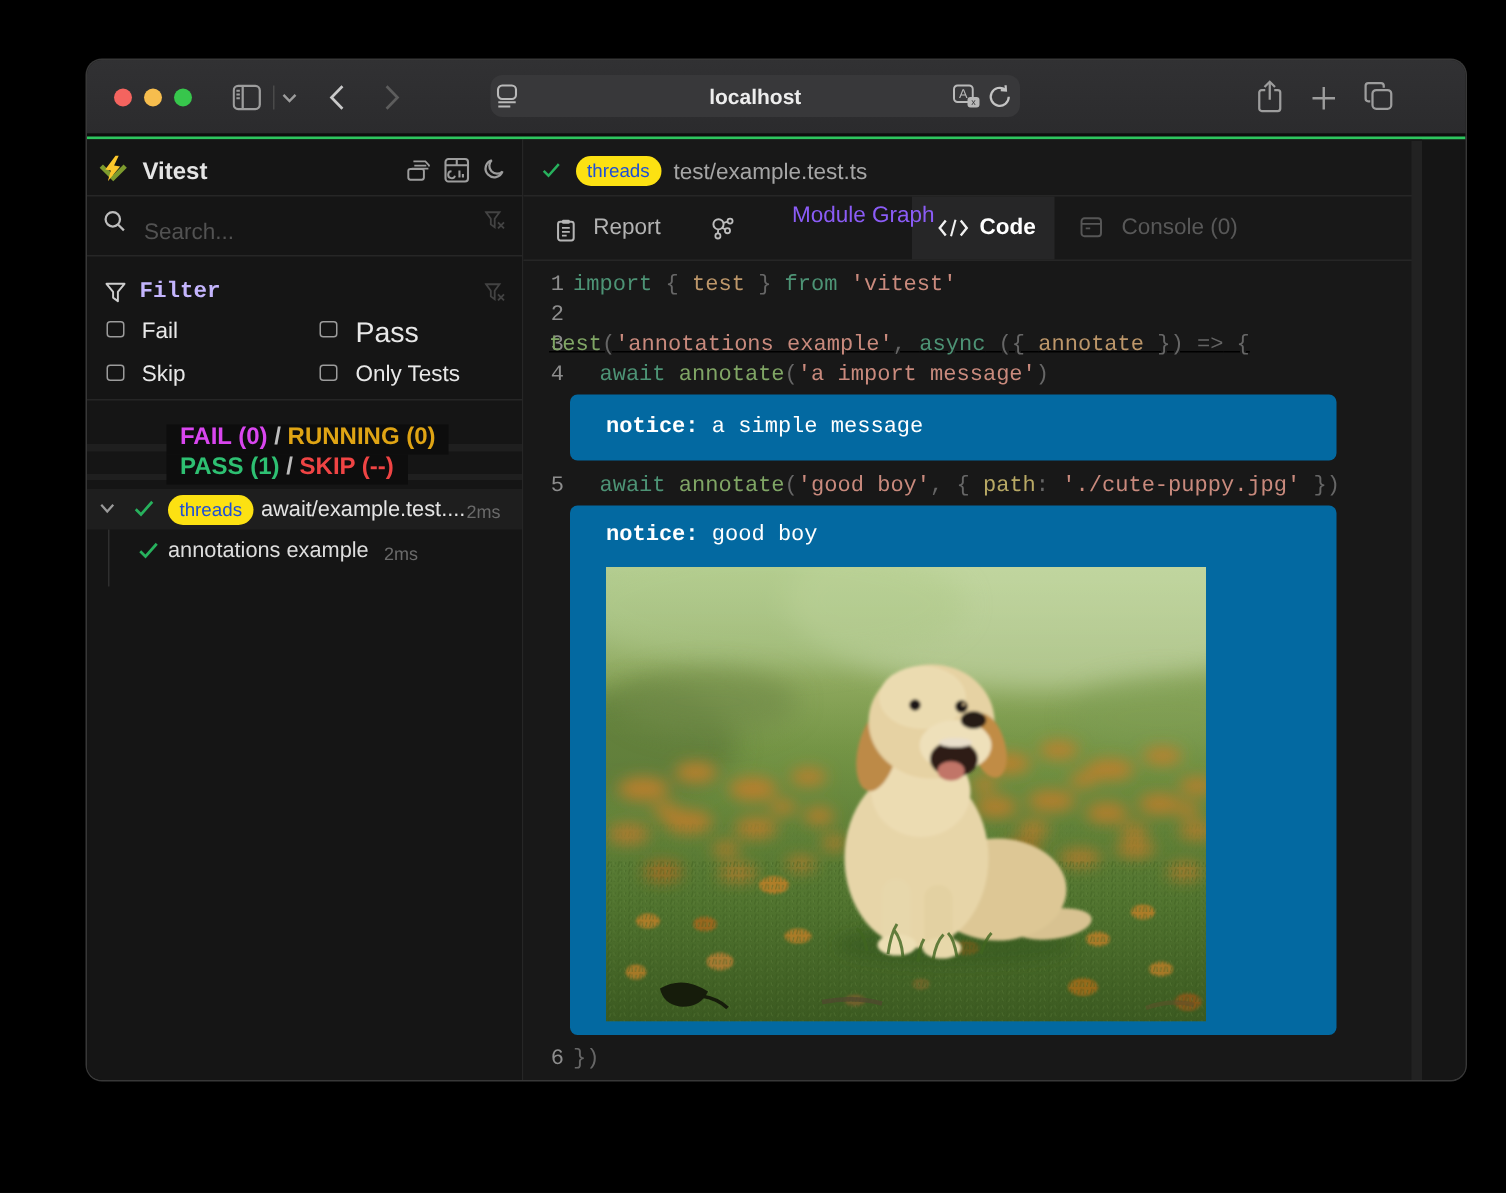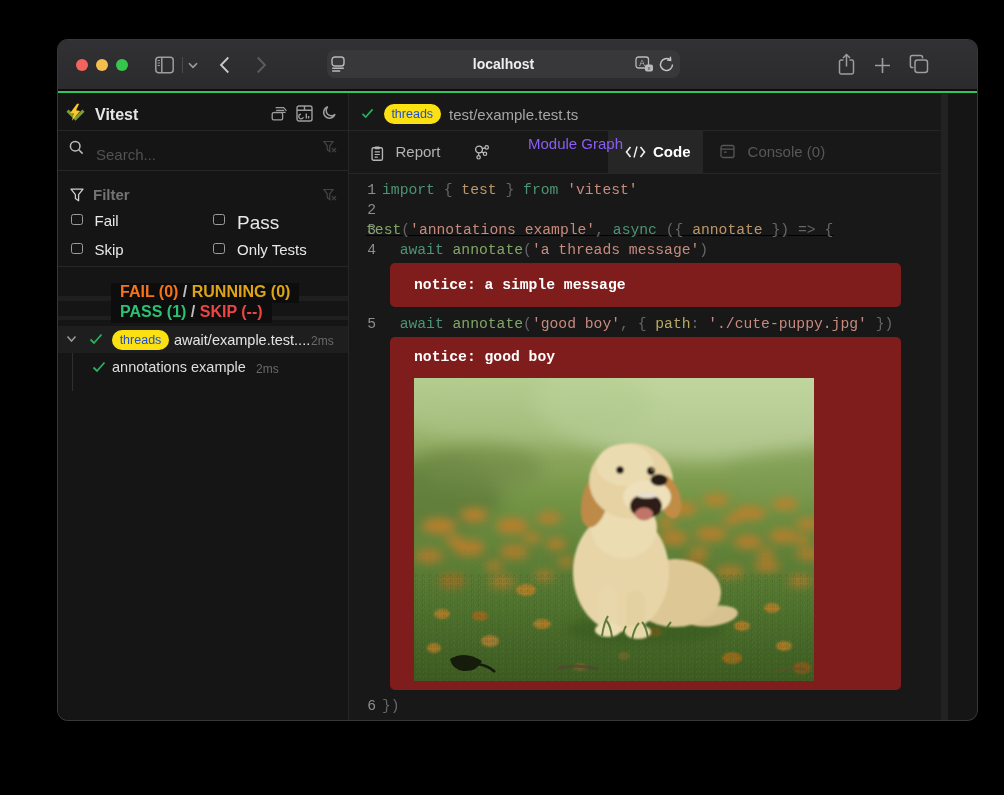--- a/index.html
+++ b/index.html
@@ -31,21 +31,21 @@
   .mono{font-family:"Liberation Mono",monospace;font-size:14.7px;white-space:pre;}
   .codeline{position:absolute;height:20px;line-height:20px;}
   .gut{position:absolute;width:28px;text-align:right;color:#8d8d8d;height:20px;line-height:20px;
     font-family:"Liberation Mono",monospace;font-size:14.7px;}
   .kw{color:#4d9375;}
   .fn{color:#80a665;}
   .str{color:#c98a7d;}
   .pun{color:#666666;}
   .prm{color:#bd976a;}
   .prop{color:#b8a965;}
-  .nbox{position:absolute;left:41px;width:510.5px;background:#7f1d1d;border-radius:5px;font-weight:bold;}
+  .nbox{position:absolute;left:31px;width:510.5px;background:#0369a1;border-radius:5px;}
   .ntext{position:absolute;left:24px;color:#ffffff;font-family:"Liberation Mono",monospace;
     font-size:14.7px;height:20px;line-height:20px;}
 </style>
 </head>
 <body>
 <div class="win">
 
   <div class="chrome"></div>
   <div class="dot" style="left:18px;background:#f4645f;"></div>
   <div class="dot" style="left:38.3px;background:#f6bd4e;"></div>
@@ -142,39 +142,39 @@
         <svg class="abs" style="left:265px;top:47px;opacity:0.28;" width="14" height="14" viewBox="0 0 14 14">
           <path d="M1 1.5 H10 L6.8 5.8 V11.5 L4.2 9.6 V5.8 Z" fill="none" stroke="#bbb" stroke-width="1.2"></path>
           <path d="M9 8.2 L13 12.2 M13 8.2 L9 12.2" stroke="#bbb" stroke-width="1.2"></path>
         </svg>
       </div>
 
       <div id="sbfilter">
         <svg class="abs" style="left:12px;top:94.5px;" width="14" height="14" viewBox="0 0 14 14">
           <path d="M1 1.2 H13 L8.6 6.6 V12.8 L5.4 10.4 V6.6 Z" fill="none" stroke="#cecece" stroke-width="1.3" stroke-linejoin="round"></path>
         </svg>
-        <div class="abs" style="left:35px;top:93px;font-size:15px;font-weight:700;color:#737373;">Filter</div>
+        <div class="abs" style="left:35px;top:93px;font-size:15px;font-weight:700;color:#c4b5fd;font-family:Liberation Mono, monospace;">Filter</div>
         <svg class="abs" style="left:265px;top:94.5px;opacity:0.28;" width="14" height="14" viewBox="0 0 14 14">
           <path d="M1 1.5 H10 L6.8 5.8 V11.5 L4.2 9.6 V5.8 Z" fill="none" stroke="#bbb" stroke-width="1.2"></path>
           <path d="M9 8.2 L13 12.2 M13 8.2 L9 12.2" stroke="#bbb" stroke-width="1.2"></path>
         </svg>
         <div class="abs" style="left:13px;top:120.5px;width:11.5px;height:11.5px;border:1.6px solid #9c9c9c;border-radius:2.5px;"></div>
         <div class="abs" style="left:36.5px;top:118.5px;font-size:15px;color:#e8e8e8;">Fail</div>
         <div class="abs" style="left:155px;top:120.5px;width:11.5px;height:11.5px;border:1.6px solid #9c9c9c;border-radius:2.5px;"></div>
         <div class="abs" style="left:179px;top:118.5px;font-size:19px;color:#e8e8e8;">Pass</div>
         <div class="abs" style="left:13px;top:149.5px;width:11.5px;height:11.5px;border:1.6px solid #9c9c9c;border-radius:2.5px;"></div>
         <div class="abs" style="left:36.5px;top:147.5px;font-size:15px;color:#e8e8e8;">Skip</div>
         <div class="abs" style="left:155px;top:149.5px;width:11.5px;height:11.5px;border:1.6px solid #9c9c9c;border-radius:2.5px;"></div>
         <div class="abs" style="left:179px;top:147.5px;font-size:15px;color:#e8e8e8;">Only Tests</div>
       </div>
 
       <div id="sbstatus" style="font-size:16px;font-weight:700;">
         <div class="abs" style="left:0;top:203px;width:290px;height:4.5px;background:#1f1f1f;"></div>
         <div class="abs" style="left:0;top:222.5px;width:290px;height:4.5px;background:#1f1f1f;"></div>
-        <div class="abs" style="left:53px;top:189.5px;background:#0d0d0d;padding:0 9px 2px;"><span style="color:#f97316;">FAIL (0)</span><span style="color:#bdbdbd;"> / </span><span style="color:#dfa414;">RUNNING (0)</span></div>
+        <div class="abs" style="left:53px;top:189.5px;background:#0d0d0d;padding:0 9px 2px;"><span style="color:#d946ef;">FAIL (0)</span><span style="color:#bdbdbd;"> / </span><span style="color:#dfa414;">RUNNING (0)</span></div>
         <div class="abs" style="left:53px;top:209.5px;background:#0d0d0d;padding:0 9px 2px;"><span style="color:#2ec072;">PASS (1)</span><span style="color:#bdbdbd;"> / </span><span style="color:#ef4444;">SKIP (--)</span></div>
       </div>
 
       <div id="sbtree">
         <div class="abs" style="left:0;top:233px;width:290px;height:27px;background:#1e1e1e;"></div>
         <svg class="abs" style="left:7.5px;top:242px;" width="11" height="8" viewBox="0 0 11 8">
           <path d="M1.5 1.5 L5.5 6 L9.5 1.5" fill="none" stroke="#9a9a9a" stroke-width="1.5"></path>
         </svg>
         <svg class="abs" style="left:31px;top:239.5px;" width="14" height="12" viewBox="0 0 14 12">
           <path d="M1.5 6.5 L5 10 L12.5 1.5" fill="none" stroke="#27b15d" stroke-width="1.8"></path>
@@ -234,21 +234,21 @@
         <div class="mdiv" style="top:80px;"></div>
       </div>
       <div id="codepane" class="abs" style="left:0;top:80.5px;width:599px;height:546.5px;background:#181818;">
         <div class="abs" style="left:592px;top:-80px;width:7px;height:627px;background:#222222;"></div>
         <div class="gut" style="left:-1px;top:6px;">1</div>
         <div class="codeline mono" style="left:33px;top:6px;"><span class="kw">import</span><span class="pun"> { </span><span class="prm">test</span><span class="pun"> } </span><span class="kw">from</span> <span class="str">'vitest'</span></div>
         <div class="gut" style="left:-1px;top:26px;">2</div>
         <div class="gut" style="left:-1px;top:46px;">3</div>
         <div class="codeline mono" style="left:17px;top:46px;text-decoration:underline;"><span class="fn">test</span><span class="pun">(</span><span class="str">'annotations example'</span><span class="pun">, </span><span class="kw">async</span><span class="pun"> ({ </span><span class="prm">annotate</span><span class="pun"> }) </span><span class="pun">=&gt;</span><span class="pun"> {</span></div>
         <div class="gut" style="left:-1px;top:66px;">4</div>
-        <div class="codeline mono" style="left:33px;top:66px;">  <span class="kw">await</span> <span class="fn">annotate</span><span class="pun">(</span><span class="str">'a threads message'</span><span class="pun">)</span></div>
+        <div class="codeline mono" style="left:33px;top:66px;">  <span class="kw">await</span> <span class="fn">annotate</span><span class="pun">(</span><span class="str">'a import message'</span><span class="pun">)</span></div>
         <div class="nbox" style="top:89.5px;height:44px;">
           <div class="ntext" style="top:12px;"><b>notice:</b> a simple message</div>
         </div>
         <div class="gut" style="left:-1px;top:140px;">5</div>
         <div class="codeline mono" style="left:33px;top:140px;">  <span class="kw">await</span> <span class="fn">annotate</span><span class="pun">(</span><span class="str">'good boy'</span><span class="pun">, { </span><span class="prop">path</span><span class="pun">: </span><span class="str">'./cute-puppy.jpg'</span><span class="pun"> })</span></div>
         <div class="nbox" style="top:163px;height:353.5px;">
           <div class="ntext" style="top:10.5px;"><b>notice:</b> good boy</div>
           <div class="abs" style="left:23.5px;top:41px;width:400px;height:303px;" id="puppy">
 <svg width="400" height="303" viewBox="0 0 400 303">
   <defs>

